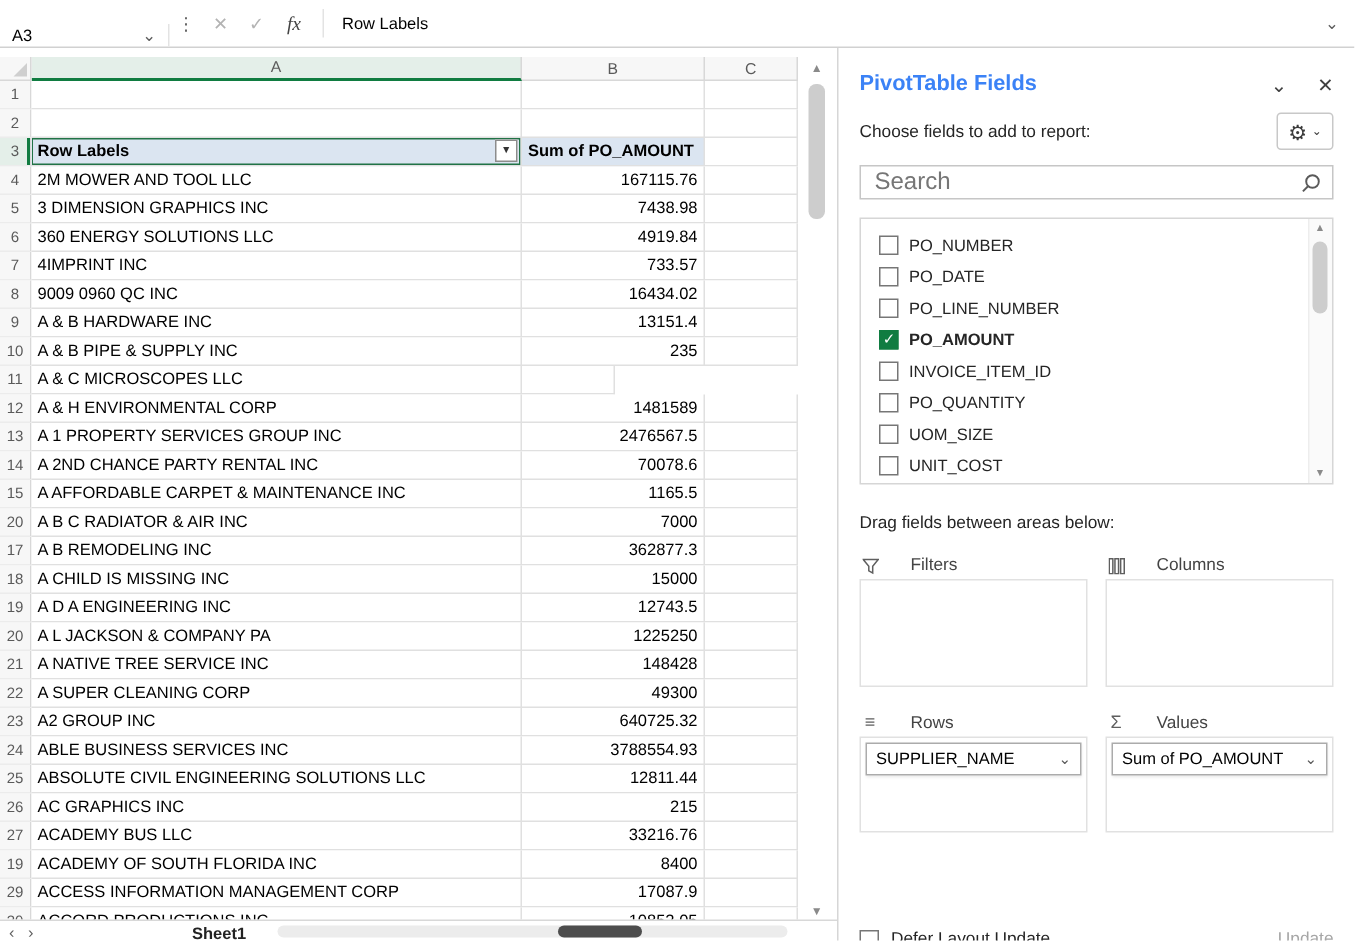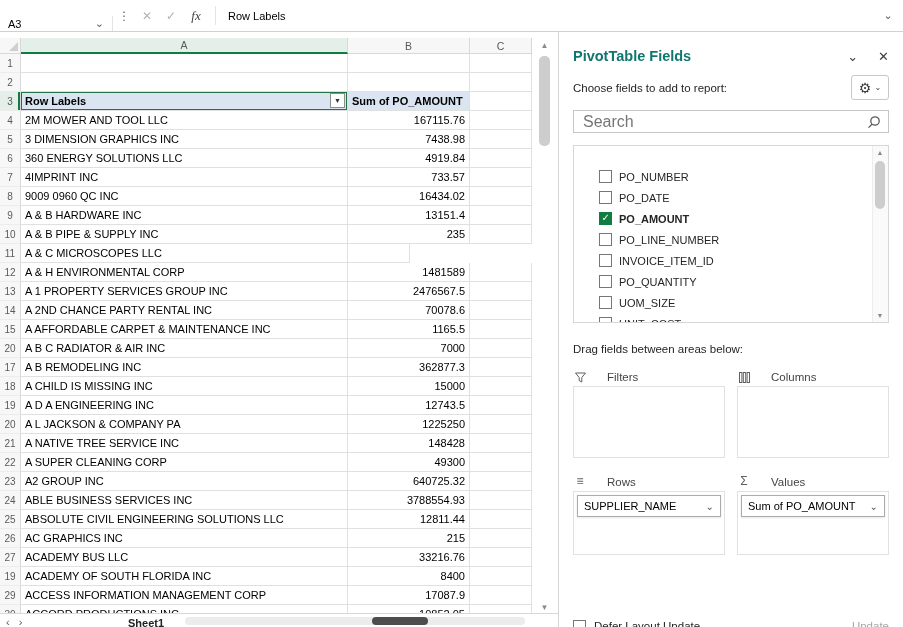--- a/index.html
+++ b/index.html
@@ -57,33 +57,33 @@
   
   .tab-bar{position:absolute;left:0;right:0;bottom:0;height:14px;background:#fff;border-top:1px solid #d8d8d8;overflow:hidden;}
   .tab-nav{position:absolute;left:6px;top:2px;display:flex;gap:9px;color:#5f5f5f;font-size:11px;}
   .sheet-tab{position:absolute;left:118px;top:1px;height:20px;padding:2px 10px 0;font-weight:bold;color:#222;border-bottom:2px solid #107c41;}
   .h-track{position:absolute;left:185px;top:3px;width:340px;height:8px;background:#ececec;border-radius:4px;}
   .h-thumb{position:absolute;left:372px;top:3px;width:56px;height:8px;background:#4d4d4d;border-radius:4px;}
 
   
   .fields-pane{flex:1;border-left:1px solid #d6d6d6;background:#fff;position:relative;padding:0 14px;box-sizing:border-box;overflow:hidden;}
   .pane-header{margin-top:16px;display:flex;align-items:center;}
-  .pane-title{flex:1;font-size:14.5px;font-weight:bold;color:#0f766e;}
+  .pane-title{flex:1;font-size:14.5px;font-weight:bold;color:#3b82f6;}
   .pane-hbtn{margin-left:20px;color:#404040;font-size:13px;}
   .choose-row{margin-top:11px;display:flex;align-items:center;}
   .choose-label{flex:1;font-size:11.5px;color:#252525;}
   .gear-btn{width:38px;height:25px;border:1px solid #c8c8c8;border-radius:3px;display:flex;align-items:center;justify-content:center;gap:3px;box-sizing:border-box;}
   .gear-glyph{font-size:14px;color:#3b3b3b;}
   .gear-chev{font-size:8px;color:#3b3b3b;}
   .search-box{margin-top:10px;height:23px;border:1px solid #c6c6c6;display:flex;align-items:center;padding:0 7px;box-sizing:border-box;}
   .search-box input{flex:1;border:none;outline:none;font-family:"Liberation Sans",sans-serif;font-size:16px;color:#333;background:transparent;}
   .search-box input::placeholder{color:#767676;}
 
   .field-list{margin-top:12px;height:178px;border:1px solid #d6d6d6;position:relative;overflow:hidden;box-sizing:border-box;}
-  .field-list ul{list-style:none;margin:17px;padding:3px 0 0 0;}
+  .field-list ul{list-style:none;margin:4px;padding:3px 0 0 0;}
   .field-item{height:21px;display:flex;align-items:center;padding-left:8px;gap:7px;}
   .cb{width:13px;height:13px;border:1px solid #767676;background:#fff;box-sizing:border-box;position:relative;flex:none;}
   .field-item.checked .cb{background:#107c41;border-color:#107c41;}
   .field-item.checked .cb::after{content:"✓";position:absolute;left:1.5px;top:-1.5px;color:#fff;font-size:10px;}
   .field-item.checked .lbl{font-weight:bold;}
   .lbl{font-size:11px;color:#252525;white-space:nowrap;}
   .list-scroll{position:absolute;right:0;top:0;bottom:0;width:15px;background:#fafafa;border-left:1px solid #ededed;}
   .ls-up,.ls-down{position:absolute;left:0;width:14px;height:13px;display:flex;align-items:center;justify-content:center;color:#8a8a8a;font-size:7px;}
   .ls-up{top:0;}.ls-up::after{content:"▲";}
   .ls-down{bottom:0;}.ls-down::after{content:"▼";}
@@ -479,28 +479,28 @@
           <li class="field-item">
             <span class="cb"></span>
             <span class="lbl">PO_NUMBER</span>
           </li>
 
           <li class="field-item">
             <span class="cb"></span>
             <span class="lbl">PO_DATE</span>
           </li>
 
+          <li class="field-item">
+            <span class="cb"></span>
+            <span class="lbl">PO_LINE_NUMBER</span>
+          </li>
+
           <li class="field-item checked">
             <span class="cb"></span>
             <span class="lbl">PO_AMOUNT</span>
-          </li>
-
-          <li class="field-item">
-            <span class="cb"></span>
-            <span class="lbl">PO_LINE_NUMBER</span>
           </li>
 
           <li class="field-item">
             <span class="cb"></span>
             <span class="lbl">INVOICE_ITEM_ID</span>
           </li>
 
           <li class="field-item">
             <span class="cb"></span>
             <span class="lbl">PO_QUANTITY</span>

